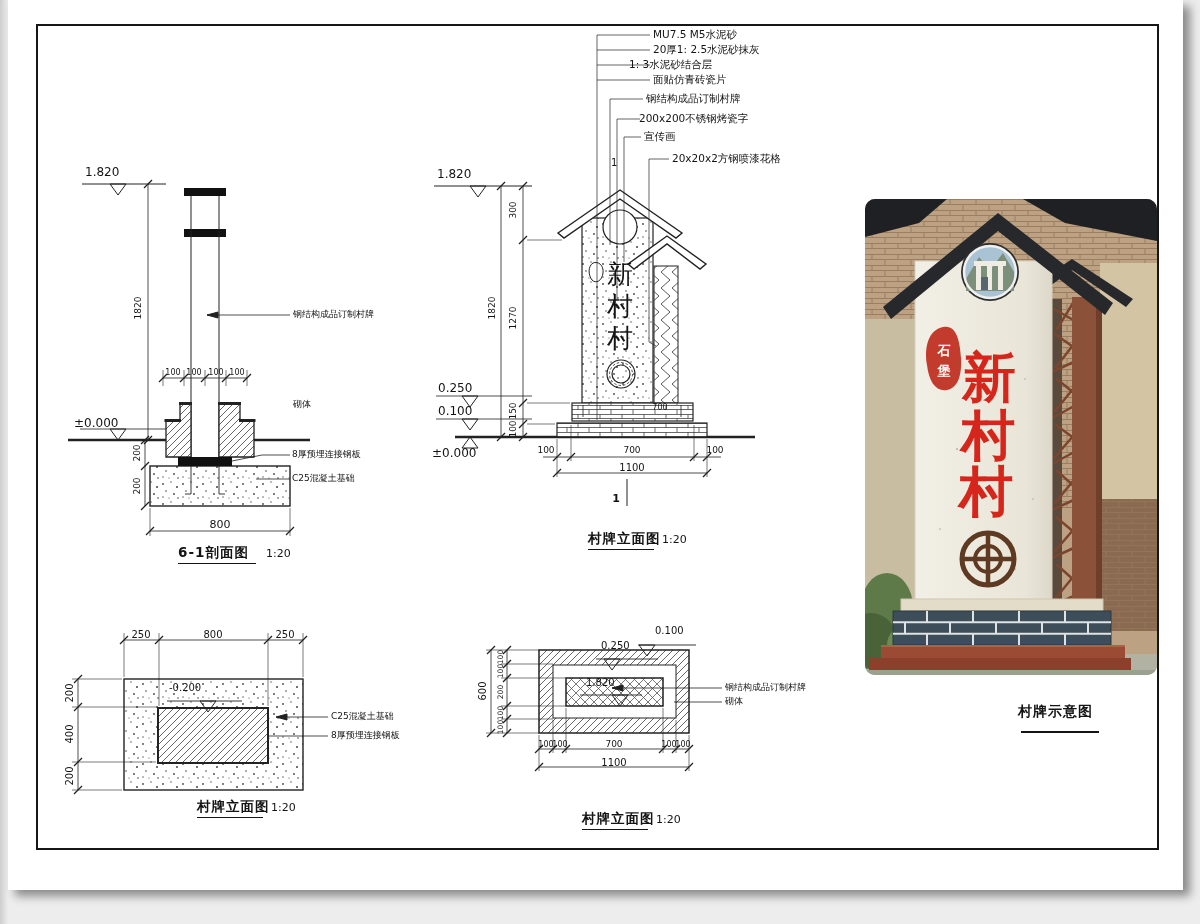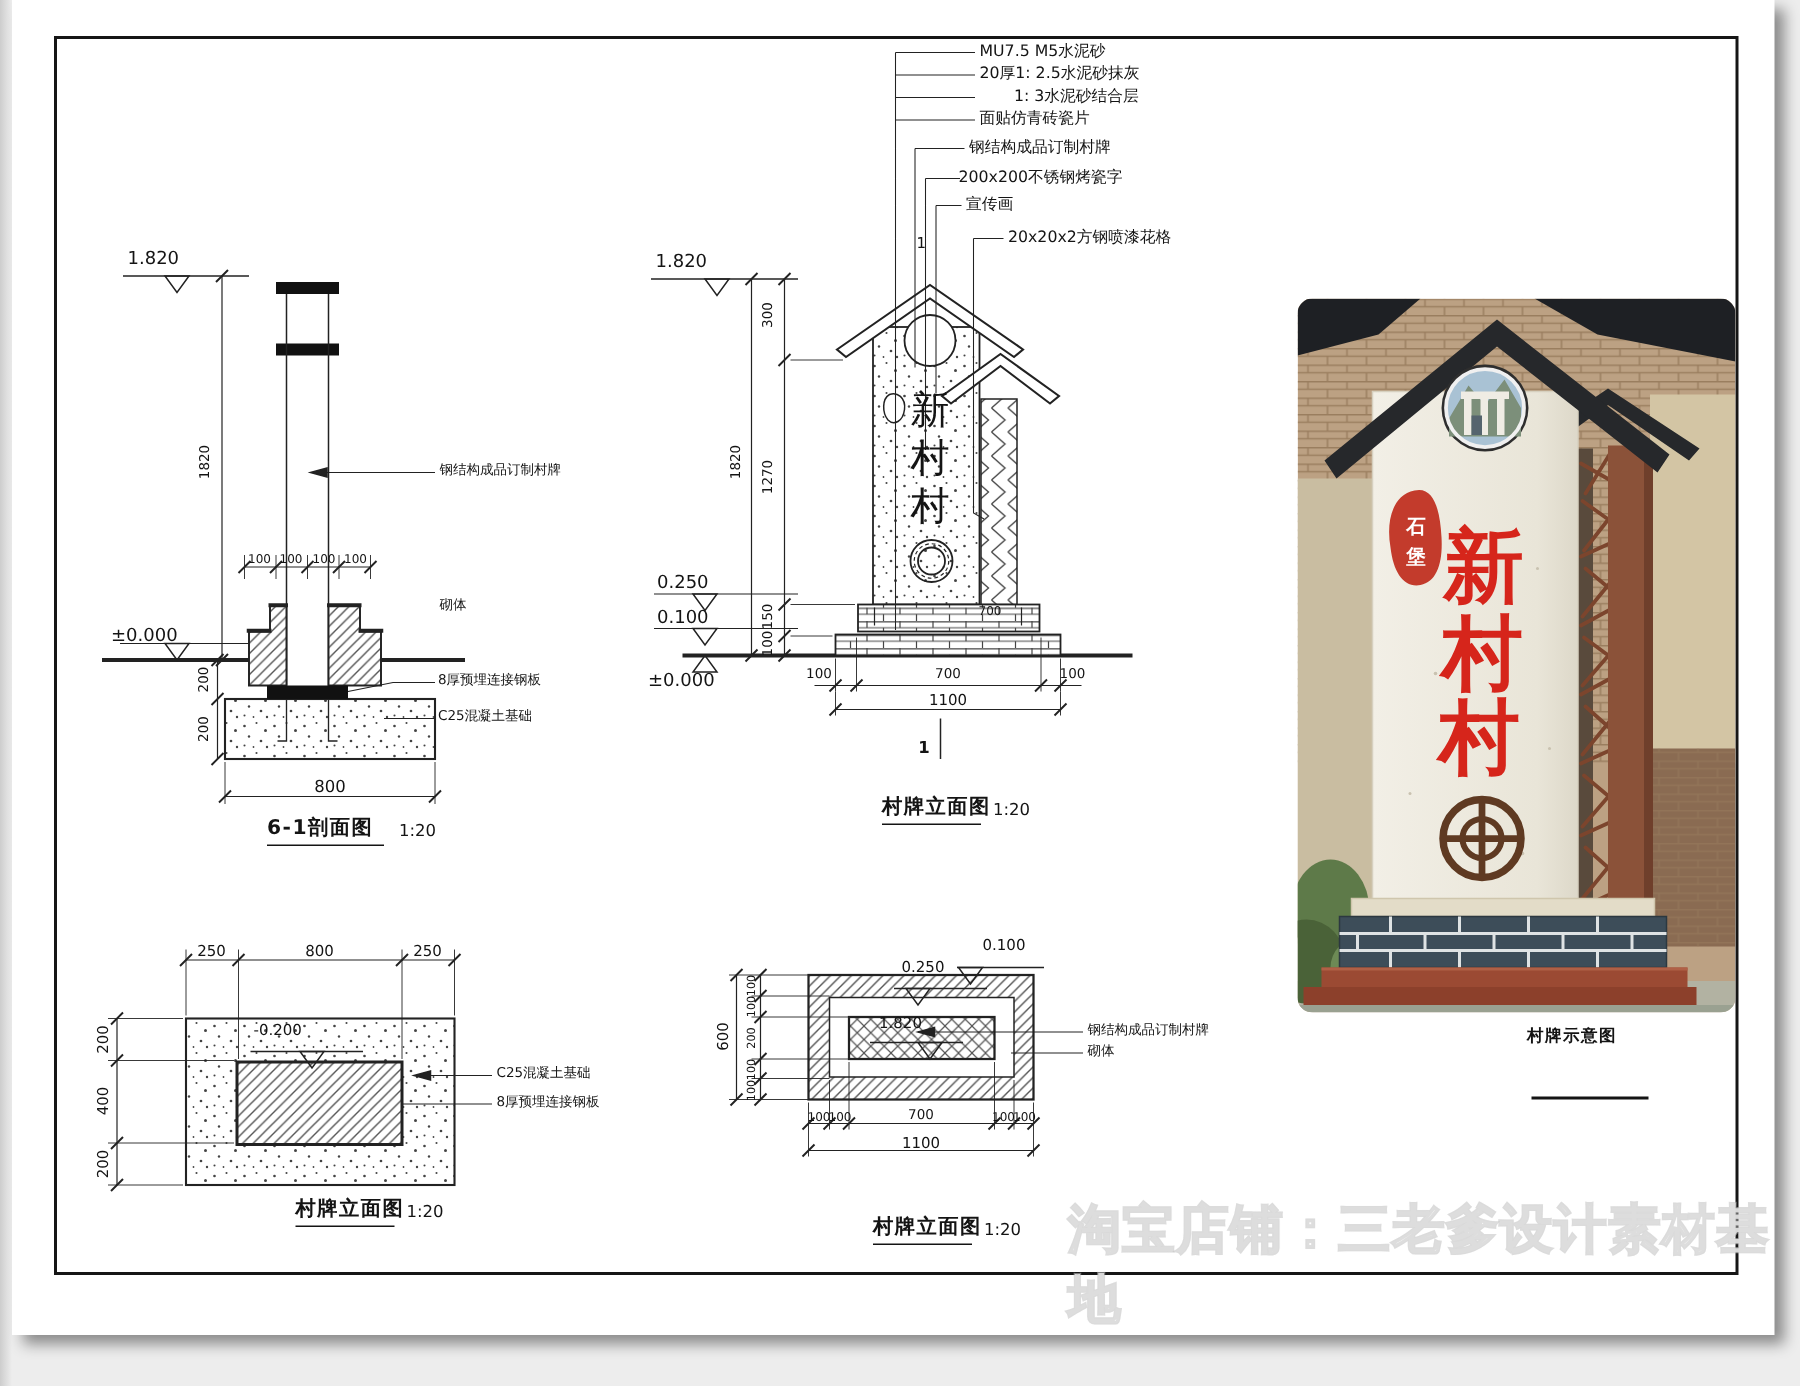--- a/index.html
+++ b/index.html
@@ -232,21 +232,21 @@
         <use href="#tk" x="689" y="767"></use>
 
       <use href="#ar" x="612" y="688"></use>
         <path d="M612,688 H722" stroke-width="0.8"></path>
       <path d="M674,702 H722" stroke-width="0.8"></path>
     </g>
   </svg>
 
   <span class="t s105" style="left:653px;top:29px">MU7.5 M5水泥砂</span>
   <span class="t s105" style="left:653px;top:44px">20厚1: 2.5水泥砂抹灰</span>
-  <span class="t s105" style="left:676px;top:59px">1: 3水泥砂结合层</span>
+  <span class="t s105" style="left:629px;top:59px">1: 3水泥砂结合层</span>
   <span class="t s105" style="left:653px;top:74px">面贴仿青砖瓷片</span>
   <span class="t s105" style="left:646px;top:93px">钢结构成品订制村牌</span>
   <span class="t s105" style="left:639px;top:113px">200x200不锈钢烤瓷字</span>
   <span class="t s105" style="left:644px;top:131px">宣传画</span>
   <span class="t s105" style="left:672px;top:153px">20x20x2方钢喷漆花格</span>
 
   <span class="t s12" style="left:85px;top:166px">1.820</span>
   <span class="t s9 vc" style="left:138px;top:308px">1820</span>
   <span class="t s9" style="left:293px;top:310px">钢结构成品订制村牌</span>
   <span class="t s8 c" style="left:173px;top:369px">100</span>
@@ -412,17 +412,16 @@
         <path d="M62,435 V446 M108,435 V446 M154,435 V446 M200,435 V446" stroke="#dfe3e4" stroke-width="2"></path>
       </g>
       <g>
         <rect x="16" y="446" width="244" height="13" fill="#9b4a33"></rect>
         <path d="M16,447 H260" stroke="#b06046" stroke-width="2"></path>
         <rect x="4" y="459" width="262" height="12" fill="#8c402b"></rect>
         <rect x="0" y="471" width="292" height="5" fill="#9aa191"></rect>
       </g>
     </svg>
   </div>
-  <span class="t" style="left:1018px;top:685px;font-size:11px;font-weight:bold;letter-spacing:1px">村牌示意图</span>
+  <span class="t" style="left:1018px;top:704px;font-size:14px;font-weight:bold;letter-spacing:1px">村牌示意图</span>
   <div class="caption-line" style="left:1021px;top:731px;width:78px"></div>
 
-  <div class="watermark">淘宝店铺：三老爹设计素材基地</div>
 </div>
 
 </body></html>

